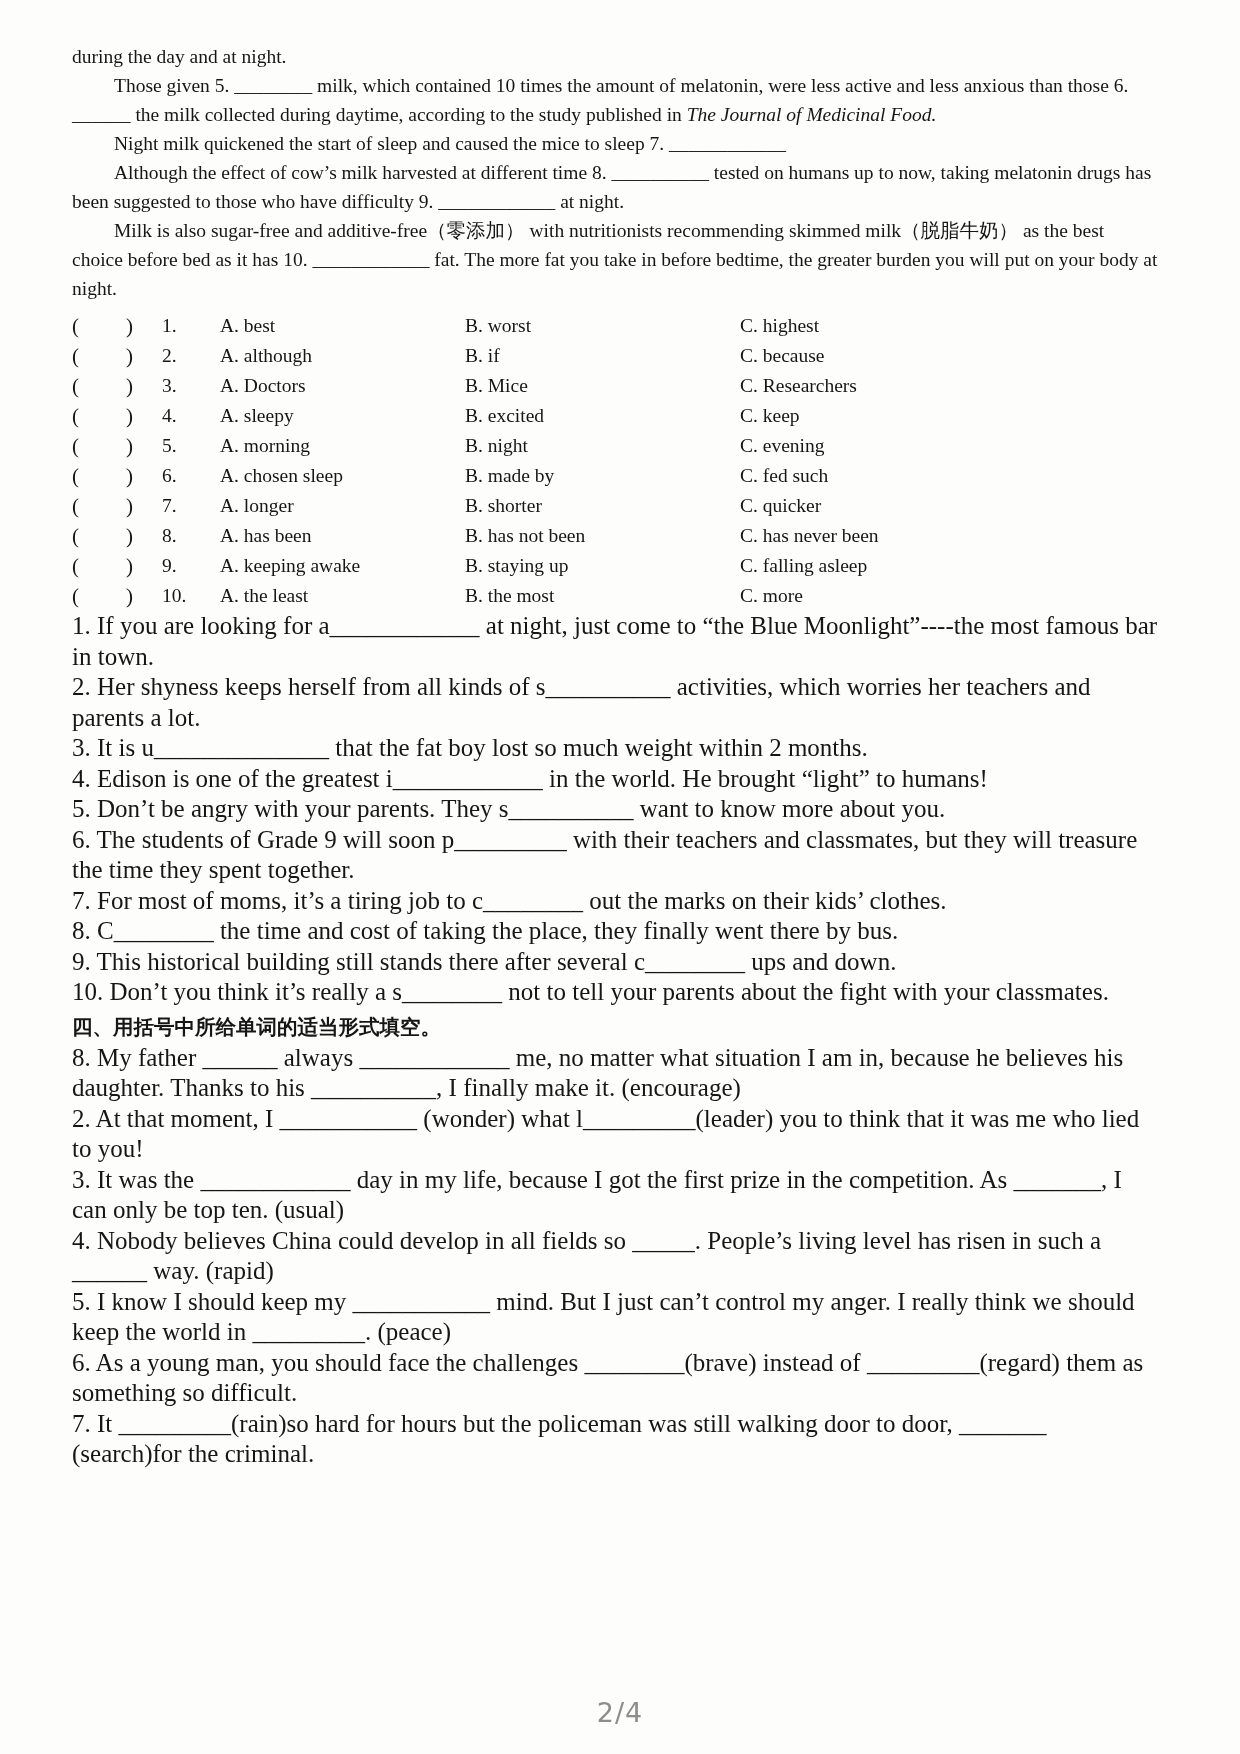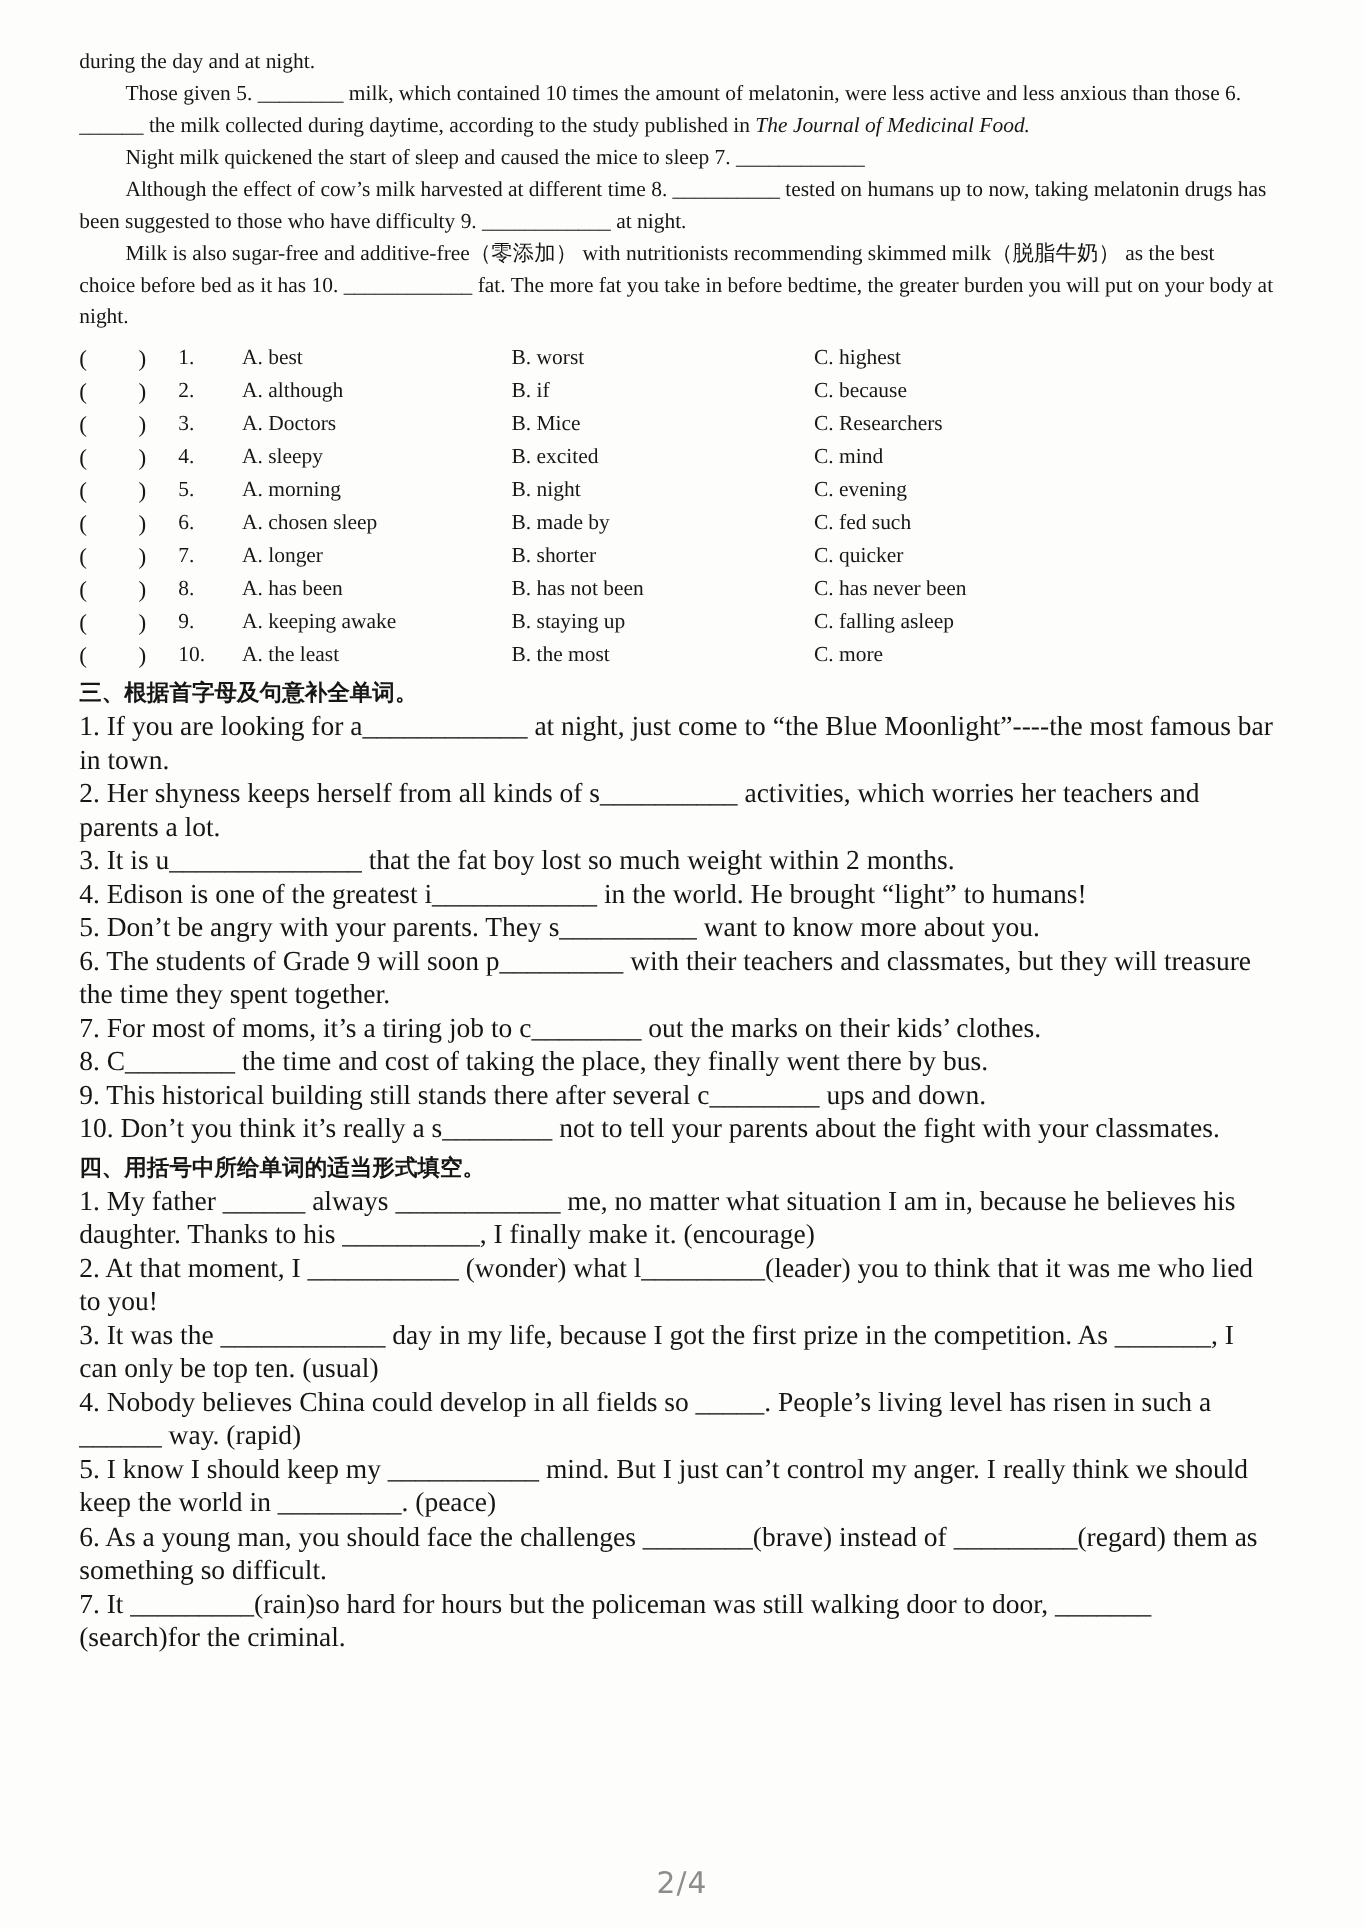--- a/index.html
+++ b/index.html
@@ -97,21 +97,21 @@
         <span class="opt">B. Mice</span>
         <span class="opt">C. Researchers</span>
       </div>
 
       <div class="crow">
         <span class="paren">(</span>
         <span class="paren">)</span>
         <span class="qnum">4.</span>
         <span class="opt">A. sleepy</span>
         <span class="opt">B. excited</span>
-        <span class="opt">C. mind</span>
+        <span class="opt">C. keep</span>
       </div>
 
       <div class="crow">
         <span class="paren">(</span>
         <span class="paren">)</span>
         <span class="qnum">5.</span>
         <span class="opt">A. morning</span>
         <span class="opt">B. night</span>
         <span class="opt">C. evening</span>
       </div>
@@ -155,21 +155,20 @@
       <div class="crow">
         <span class="paren">(</span>
         <span class="paren">)</span>
         <span class="qnum">10.</span>
         <span class="opt">A. the least</span>
         <span class="opt">B. the most</span>
         <span class="opt">C. more</span>
       </div>
     </div>
 
-  <h3 class="sec">三、根据首字母及句意补全单词。</h3>
   <div class="items">
 
       <div class="item">1. If you are looking for a____________ at night, just come to “the Blue Moonlight”----the most famous bar in town.</div>
 
       <div class="item">2. Her shyness keeps herself from all kinds of s__________ activities, which worries her teachers and parents a lot.</div>
 
       <div class="item">3. It is u______________ that the fat boy lost so much weight within 2 months.</div>
 
       <div class="item">4. Edison is one of the greatest i____________ in the world. He brought “light” to humans!</div>
 
@@ -182,21 +181,21 @@
       <div class="item">8. C________  the time and cost of taking the place, they finally went there by bus.</div>
 
       <div class="item">9. This historical building still stands there after several c________ ups and down.</div>
 
       <div class="item">10. Don’t you think it’s really a s________ not to tell your parents about the fight with your classmates.</div>
     </div>
 
   <h3 class="sec">四、用括号中所给单词的适当形式填空。</h3>
   <div class="items">
 
-      <div class="item">1. My father ______ always ____________ me, no matter what situation I am in, because he believes his daughter. Thanks to his __________, I finally make it. (encourage)</div>
+      <div class="item">8. My father ______ always ____________ me, no matter what situation I am in, because he believes his daughter. Thanks to his __________, I finally make it. (encourage)</div>
 
       <div class="item">2. At that moment, I ___________ (wonder) what l_________(leader) you to think that it was me who lied to you!</div>
 
       <div class="item">3. It was the ____________ day in my life, because I got the first prize in the competition. As _______, I can only be top ten. (usual)</div>
 
       <div class="item">4. Nobody believes China could develop in all fields so _____. People’s living level has risen in such a ______ way. (rapid)</div>
 
       <div class="item">5. I know I should keep my ___________ mind. But I just can’t control my anger. I really think we should keep the world in _________. (peace)</div>
 
       <div class="item">6. As a young man, you should face the challenges ________(brave) instead of _________(regard) them as something so difficult.</div>

